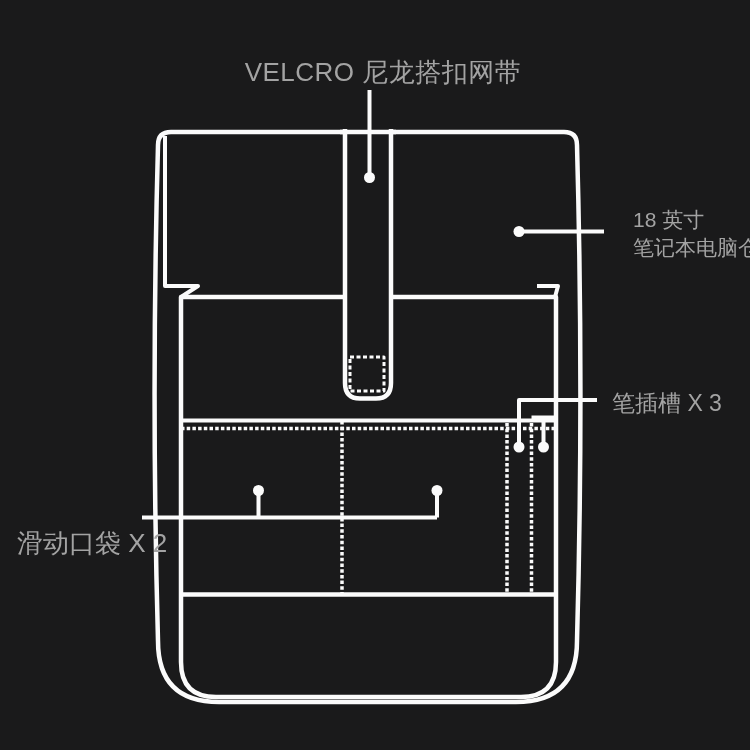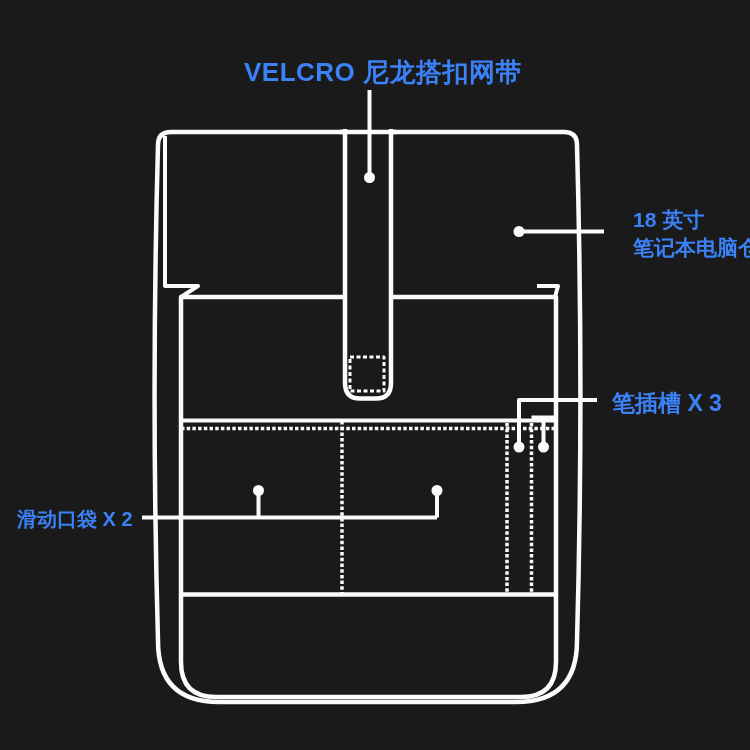--- a/index.html
+++ b/index.html
@@ -6,40 +6,40 @@
   .canvas {
     position: relative;
     width: 750px;
     height: 750px;
     background: #1a1a1b;
     overflow: hidden;
     font-family: "Liberation Sans", "DejaVu Sans", sans-serif;
     color: #f5f5f5;
   }
   .canvas svg { position: absolute; left: 0; top: 0; }
-  .label { position: absolute; color: #3b82f6; white-space: nowrap; font-weight: bold; }
+  .label { position: absolute; color: #a3a3a3; white-space: nowrap; }
   .label-velcro {
     left: 383px; top: 55px;
     transform: translateX(-50%);
     font-size: 26px;
     letter-spacing: 0.5px;
   }
   .label-laptop {
     left: 611px; top: 206px;
     font-size: 21px;
     line-height: 28px;
     margin-left: 22px;
   }
   .label-pen {
     left: 612px; top: 388px;
     font-size: 23px;
   }
   .label-sliding {
-    left: 17px; top: 506px;
-    font-size: 20px;
+    left: 17px; top: 526px;
+    font-size: 26px;
   }
 </style>
 </head>
 <body>
 
 <div class="canvas">
 
   <svg width="750" height="750" viewBox="0 0 750 750">
     <g fill="none" stroke="#fbfbfb" stroke-linecap="butt" stroke-linejoin="round">
 

